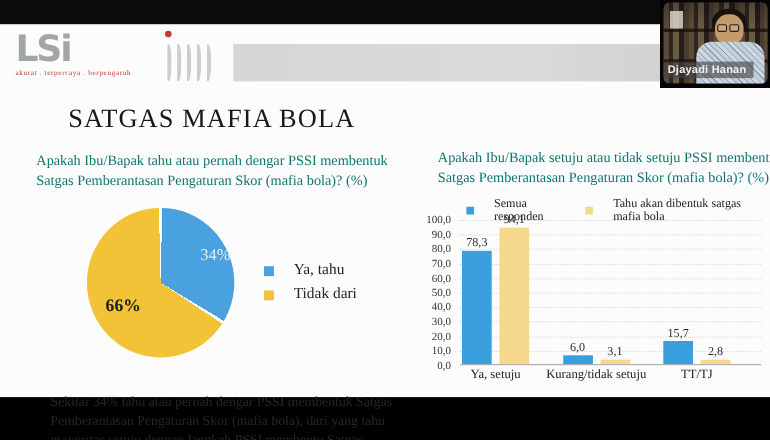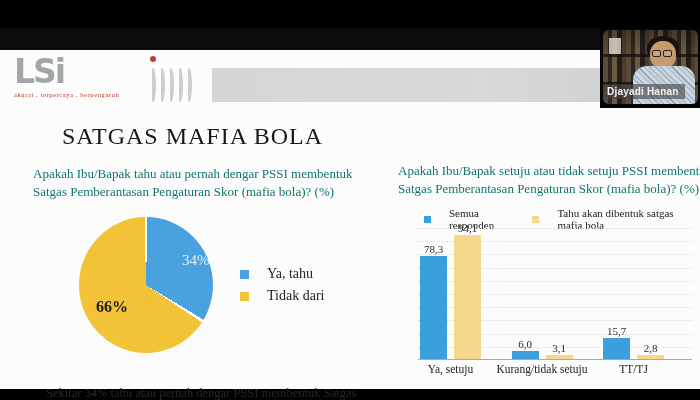--- a/index.html
+++ b/index.html
@@ -1,19 +1,19 @@
 <!DOCTYPE html>
 <html><head>
 <meta charset="utf-8">
 <style>
   * { margin:0; padding:0; box-sizing:border-box; }
   html,body { width:700px; height:400px; overflow:hidden; background:#000; }
   #stage {
     position:relative; width:700px; height:361px; background:#fcfcfc;
-    font-family:"Liberation Serif", serif; color:#1e1e1e;margin-top:28px;
+    font-family:"Liberation Serif", serif; color:#1e1e1e;
   }
 
   
   .topbar { position:absolute; left:0; top:0; width:700px; height:22px; background:#0b0b0b; }
 
   
   .banner { position:absolute; left:212px; top:40px; width:392px; height:34px;
             background:linear-gradient(90deg,#d6d6d6,#d9d9d9 70%,#d2d2d2); }
   .stripes { position:absolute; left:150px; top:40px; width:62px; height:34px; display:flex; gap:3px; align-items:stretch; }
   .stripe { width:6px; border-right:4px solid #cdcdcd; border-radius:50%; }
@@ -132,20 +132,33 @@
   <div class="bar-legend">
     <div class="legend-item">
       <span class="sq" id="bar-sq-0" style="background: rgb(59, 158, 221);"></span>
       <span>Semua responden</span>
     </div>
     <div class="legend-item">
       <span class="sq" id="bar-sq-1" style="background: rgb(246, 216, 140);"></span>
       <span>Tahu akan dibentuk satgas mafia bola</span>
     </div>
   </div>
+  <div id="y-axis">
+      <div class="ytick" style="top: -5px;">100,0</div>
+      <div class="ytick" style="top: 8.2px;">90,0</div>
+      <div class="ytick" style="top: 21.4px;">80,0</div>
+      <div class="ytick" style="top: 34.6px;">70,0</div>
+      <div class="ytick" style="top: 47.8px;">60,0</div>
+      <div class="ytick" style="top: 61px;">50,0</div>
+      <div class="ytick" style="top: 74.2px;">40,0</div>
+      <div class="ytick" style="top: 87.4px;">30,0</div>
+      <div class="ytick" style="top: 100.6px;">20,0</div>
+      <div class="ytick" style="top: 113.8px;">10,0</div>
+      <div class="ytick" style="top: 127px;">0,0</div>
+    </div>
   <div id="bar-plot">
       <div class="gridline" style="top: 0px;"></div>
       <div class="gridline" style="top: 13.2px;"></div>
       <div class="gridline" style="top: 26.4px;"></div>
       <div class="gridline" style="top: 39.6px;"></div>
       <div class="gridline" style="top: 52.8px;"></div>
       <div class="gridline" style="top: 66px;"></div>
       <div class="gridline" style="top: 79.2px;"></div>
       <div class="gridline" style="top: 92.4px;"></div>
       <div class="gridline" style="top: 105.6px;"></div>

